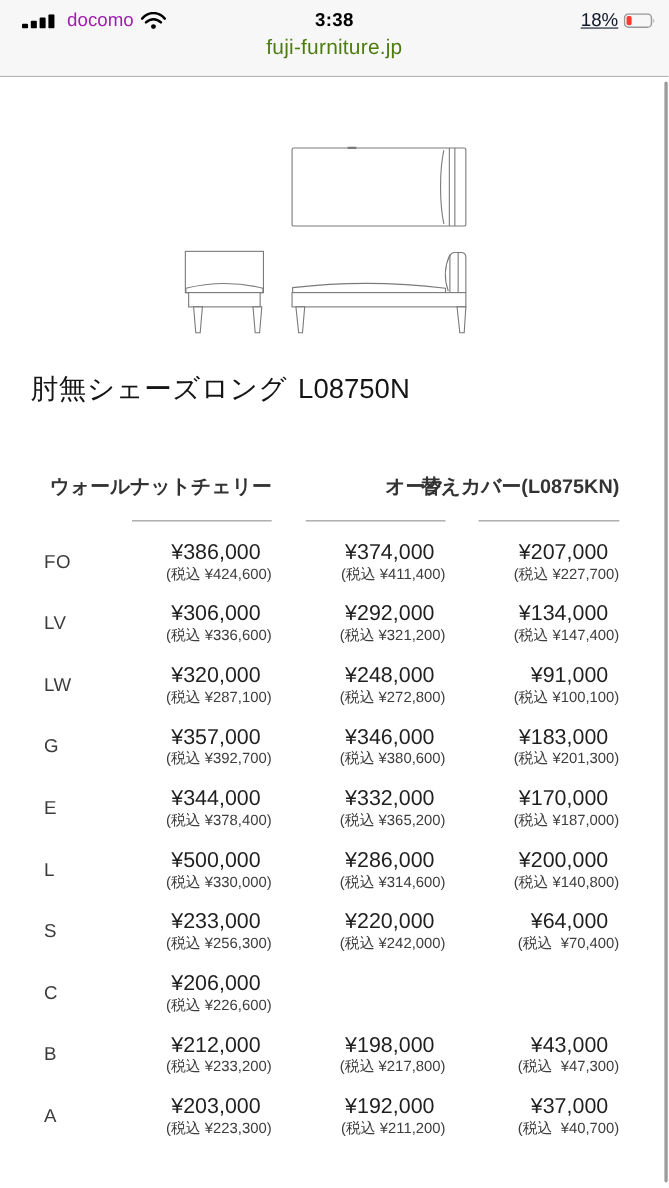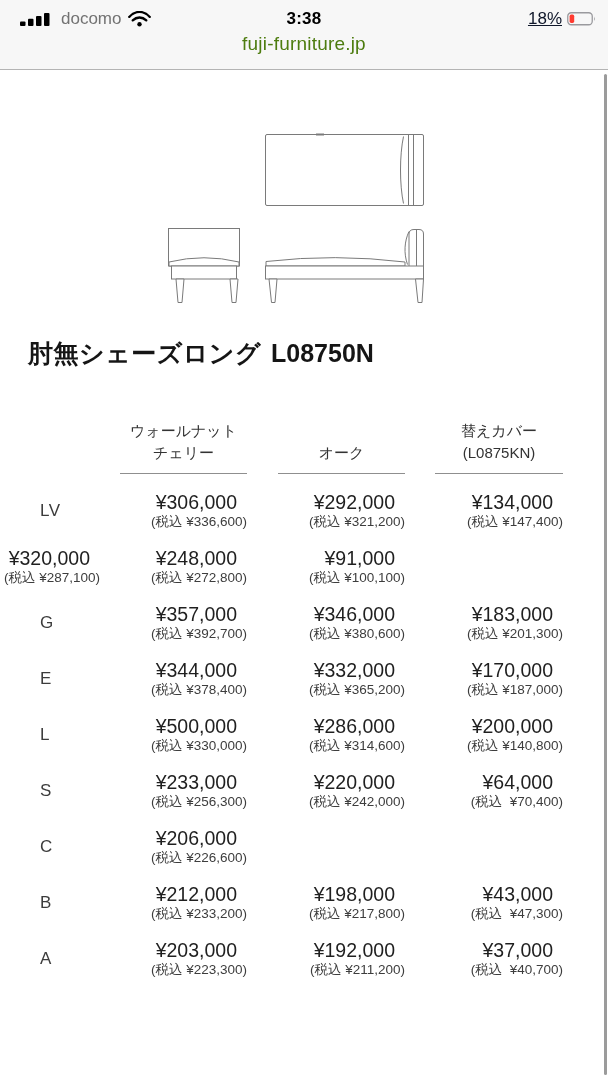--- a/index.html
+++ b/index.html
@@ -11,21 +11,21 @@
   }
   
   .topbar{
     position:absolute;left:0;top:0;width:608px;height:70px;
     background:#f7f7f7;border-bottom:1px solid #b4b4b4;box-sizing:border-box;
   }
   .status-row{position:relative;height:32px;}
   .status-left{
     position:absolute;left:20px;top:9px;display:flex;align-items:center;gap:7px;
   }
-  .carrier{font-size:17px;color:#737373;}
+  .carrier{font-size:17px;color:#a21caf;}
   .status-time{
     position:absolute;left:50%;top:9px;transform:translateX(-50%);
     font-size:17px;font-weight:700;color:#000;letter-spacing:.3px;
   }
   .status-right{
     position:absolute;right:12px;top:9px;display:flex;align-items:center;gap:5px;
   }
   .battery-pct{font-size:17px;color:#0f172a;text-decoration:underline;}
   .url-row{
     position:absolute;left:0;top:33px;width:100%;text-align:center;
@@ -34,36 +34,36 @@
   
   .scrollbar{
     position:absolute;right:1px;top:74px;bottom:5px;width:3px;
     background:#8a8a8a;border-radius:3px;opacity:.85;
   }
   
   .drawing{position:absolute;left:150px;top:100px;}
   
   .title{
     position:absolute;left:28px;top:337px;margin:0;
-    font-size:25px;font-weight:700;color:#151515;letter-spacing:.5px;white-space:nowrap;
+    font-size:25px;font-weight:400;color:#151515;letter-spacing:.5px;white-space:nowrap;
   }
   .title .model{margin-left:10px;letter-spacing:0;}
   .dims{
     position:absolute;left:23px;top:372px;margin:0;
     font-size:17.5px;font-weight:500;color:#2b2b2b;letter-spacing:.3px;white-space:nowrap;
   }
   
   .price-table{position:absolute;left:20px;top:420px;width:543px;}
   .grid-row{display:grid;grid-template-columns:80px 147px 158px 158px;}
   .hdr-cell{display:flex;}
   .hdr-box{
     width:127px;margin-left:auto;height:44px;padding-bottom:9px;
-    display:flex;flex-direction:column;justify-content:flex-end;align-items:center;
+    display:flex;justify-content:flex-end;align-items:center;
     border-bottom:1px solid #8f8f8f;
-    font-size:15px;line-height:22px;color:#333;white-space:nowrap;
+    font-size:18px;line-height:22px;color:#333;white-space:nowrap;font-weight:bold;
   }
   .hdr-box.wide{width:128px;}
   .price-row{height:56px;}
   .grade-cell{display:flex;align-items:flex-end;padding-left:20px;}
   .grade-cell span{
     height:38px;display:flex;align-items:center;
     font-size:17px;color:#3c3c3c;letter-spacing:.5px;
   }
   .price-cell{display:flex;flex-direction:column;align-items:flex-end;justify-content:flex-end;}
   .price-main{font-size:19.5px;line-height:21px;color:#1f1f1f;padding-right:10px;white-space:nowrap;}
@@ -153,40 +153,60 @@
       </div>
       <div class="hdr-cell">
         <div class="hdr-box wide">
           <div>替えカバー</div>
           <div>(L0875KN)</div>
         </div>
       </div>
     </div>
 
     <div>
+      <div class="grid-row price-row">
+        <div class="grade-cell">
+          <span>FO</span>
+        </div>
+        <div class="price-cell">
+          <div class="price-main">¥386,000</div>
+          <div class="price-tax">(税込 ¥424,600)</div>
+        </div>
+        <div class="price-cell">
+          <div class="price-main">¥374,000</div>
+          <div class="price-tax">(税込 ¥411,400)</div>
+        </div>
+        <div class="price-cell">
+          <div class="price-main">¥207,000</div>
+          <div class="price-tax">(税込 ¥227,700)</div>
+        </div>
+      </div>
 
       <div class="grid-row price-row">
         <div class="grade-cell">
           <span>LV</span>
         </div>
         <div class="price-cell">
           <div class="price-main">¥306,000</div>
           <div class="price-tax">(税込 ¥336,600)</div>
         </div>
         <div class="price-cell">
           <div class="price-main">¥292,000</div>
           <div class="price-tax">(税込 ¥321,200)</div>
         </div>
         <div class="price-cell">
           <div class="price-main">¥134,000</div>
           <div class="price-tax">(税込 ¥147,400)</div>
         </div>
       </div>
 
       <div class="grid-row price-row">
+        <div class="grade-cell">
+          <span>LW</span>
+        </div>
         <div class="price-cell">
           <div class="price-main">¥320,000</div>
           <div class="price-tax">(税込 ¥287,100)</div>
         </div>
         <div class="price-cell">
           <div class="price-main">¥248,000</div>
           <div class="price-tax">(税込 ¥272,800)</div>
         </div>
         <div class="price-cell">
           <div class="price-main">¥91,000</div>

